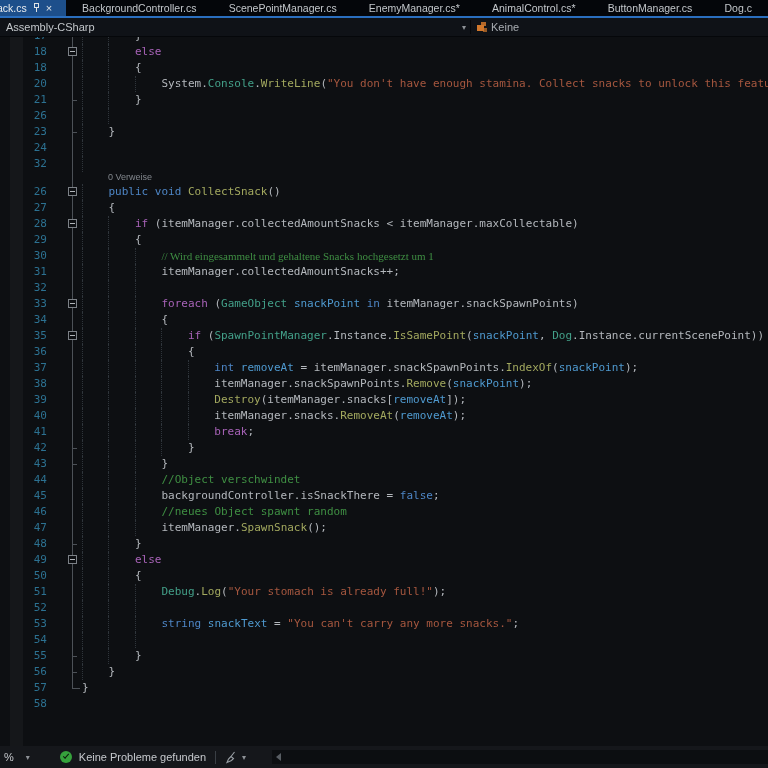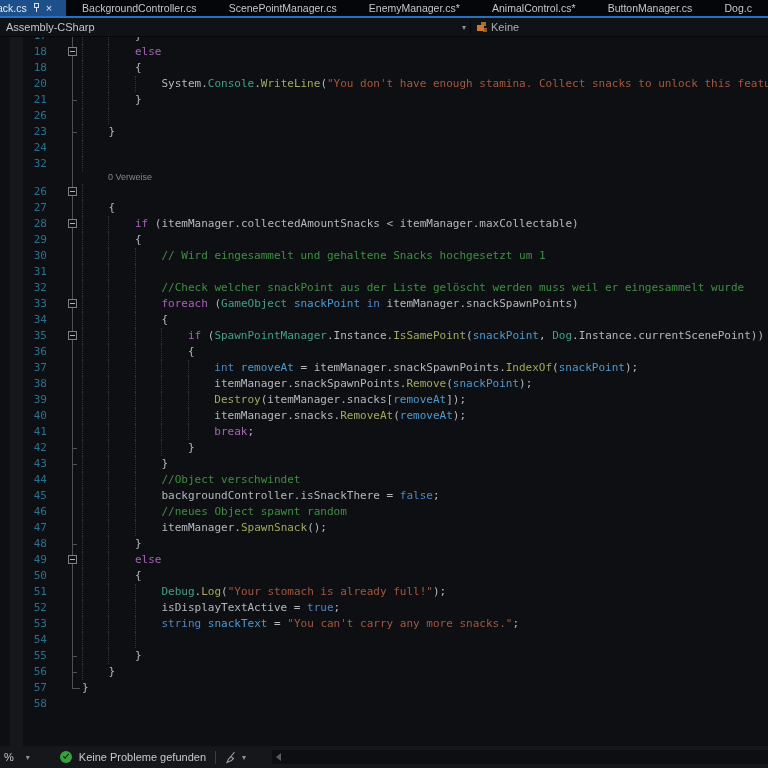--- a/index.html
+++ b/index.html
@@ -123,47 +123,47 @@
         <div class="crow"><span class="num">18</span><span class="guide" style="left: 72px;"></span><span class="guide" style="left: 98.47px;"></span><span class="code" style="padding-left: 52.94px;"><span class="t-pl">{</span></span></div>
         <div class="crow"><span class="num">20</span><span class="guide" style="left: 72px;"></span><span class="guide" style="left: 98.47px;"></span><span class="guide" style="left: 124.94px;"></span><span class="code" style="padding-left: 79.41px;"><span class="t-pl">System</span><span class="t-pl">.</span><span class="t-ty">Console</span><span class="t-pl">.</span><span class="t-fn">WriteLine</span><span class="t-pl">(</span><span class="t-st">"You don't have enough stamina. Collect snacks to unlock this feature."</span></span></div>
         <div class="crow"><span class="num">21</span><span class="guide" style="left: 72px;"></span><span class="guide" style="left: 98.47px;"></span><span class="tick"></span><span class="code" style="padding-left: 52.94px;"><span class="t-pl">}</span></span></div>
         <div class="crow"><span class="num">26</span><span class="guide" style="left: 72px;"></span><span class="guide" style="left: 98.47px;"></span></div>
         <div class="crow"><span class="num">23</span><span class="guide" style="left: 72px;"></span><span class="tick"></span><span class="code" style="padding-left: 26.47px;"><span class="t-pl">}</span></span></div>
         <div class="crow"><span class="num">24</span><span class="guide" style="left: 72px;"></span></div>
         <div class="crow"><span class="num">32</span><span class="guide" style="left: 72px;"></span></div>
         <div class="cl-row">
           <span>0 Verweise</span>
         </div>
-        <div class="crow"><span class="num">26</span><span class="guide" style="left: 72px;"></span><span class="fold"><i></i></span></div>
+        <div class="crow"><span class="num">26</span><span class="guide" style="left: 72px;"></span><span class="fold"><i></i></span><span class="code" style="padding-left: 26.47px;"><span class="t-kw">public</span><span class="t-pl"> </span><span class="t-kw">void</span><span class="t-pl"> </span><span class="t-fn">CollectSnack</span><span class="t-pl">()</span></span></div>
         <div class="crow"><span class="num">27</span><span class="guide" style="left: 72px;"></span><span class="code" style="padding-left: 26.47px;"><span class="t-pl">{</span></span></div>
         <div class="crow"><span class="num">28</span><span class="guide" style="left: 72px;"></span><span class="guide" style="left: 98.47px;"></span><span class="fold"><i></i></span><span class="code" style="padding-left: 52.94px;"><span class="t-ct">if</span><span class="t-pl"> (</span><span class="t-pl">itemManager.collectedAmountSnacks &lt; itemManager.maxCollectable)</span></span></div>
         <div class="crow"><span class="num">29</span><span class="guide" style="left: 72px;"></span><span class="guide" style="left: 98.47px;"></span><span class="code" style="padding-left: 52.94px;"><span class="t-pl">{</span></span></div>
-        <div class="crow"><span class="num">30</span><span class="guide" style="left: 72px;"></span><span class="guide" style="left: 98.47px;"></span><span class="guide" style="left: 124.94px;"></span><span class="code" style="padding-left: 79.41px;"><span class="t-cm">// Wird eingesammelt und gehaltene Snacks hochgesetzt um 1</span></span></div>
-        <div class="crow"><span class="num">31</span><span class="guide" style="left: 72px;"></span><span class="guide" style="left: 98.47px;"></span><span class="guide" style="left: 124.94px;"></span></div>
-        <div class="crow"><span class="num">32</span><span class="guide" style="left: 72px;"></span><span class="guide" style="left: 98.47px;"></span><span class="guide" style="left: 124.94px;"></span><span class="code" style="padding-left: 79.41px;"><span class="t-cm">//Check welcher snackPoint aus der Liste gelöscht werden muss weil er eingesammelt wurde</span></span></div>
+        <div class="crow"><span class="num">30</span><span class="guide" style="left: 72px;"></span><span class="guide" style="left: 98.47px;"></span><span class="guide" style="left: 124.94px;"></span><span class="code" style="padding-left: 79.41px; font-family: Liberation Serif, serif;"><span class="t-cm">// Wird eingesammelt und gehaltene Snacks hochgesetzt um 1</span></span></div>
+        <div class="crow"><span class="num">31</span><span class="guide" style="left: 72px;"></span><span class="guide" style="left: 98.47px;"></span><span class="guide" style="left: 124.94px;"></span><span class="code" style="padding-left: 79.41px;"><span class="t-pl">itemManager.collectedAmountSnacks++;</span></span></div>
+        <div class="crow"><span class="num">32</span><span class="guide" style="left: 72px;"></span><span class="guide" style="left: 98.47px;"></span><span class="guide" style="left: 124.94px;"></span></div>
         <div class="crow"><span class="num">33</span><span class="guide" style="left: 72px;"></span><span class="guide" style="left: 98.47px;"></span><span class="guide" style="left: 124.94px;"></span><span class="fold"><i></i></span><span class="code" style="padding-left: 79.41px;"><span class="t-ct">foreach</span><span class="t-pl"> (</span><span class="t-ty">GameObject</span><span class="t-pl"> </span><span class="t-lv">snackPoint</span><span class="t-pl"> </span><span class="t-kw">in</span><span class="t-pl"> itemManager.snackSpawnPoints)</span></span></div>
         <div class="crow"><span class="num">34</span><span class="guide" style="left: 72px;"></span><span class="guide" style="left: 98.47px;"></span><span class="guide" style="left: 124.94px;"></span><span class="code" style="padding-left: 79.41px;"><span class="t-pl">{</span></span></div>
         <div class="crow"><span class="num">35</span><span class="guide" style="left: 72px;"></span><span class="guide" style="left: 98.47px;"></span><span class="guide" style="left: 124.94px;"></span><span class="guide" style="left: 151.41px;"></span><span class="fold"><i></i></span><span class="code" style="padding-left: 105.88px;"><span class="t-ct">if</span><span class="t-pl"> (</span><span class="t-ty">SpawnPointManager</span><span class="t-pl">.Instance.</span><span class="t-fn">IsSamePoint</span><span class="t-pl">(</span><span class="t-lv">snackPoint</span><span class="t-pl">, </span><span class="t-ty">Dog</span><span class="t-pl">.Instance.currentScenePoint))</span></span></div>
         <div class="crow"><span class="num">36</span><span class="guide" style="left: 72px;"></span><span class="guide" style="left: 98.47px;"></span><span class="guide" style="left: 124.94px;"></span><span class="guide" style="left: 151.41px;"></span><span class="code" style="padding-left: 105.88px;"><span class="t-pl">{</span></span></div>
         <div class="crow"><span class="num">37</span><span class="guide" style="left: 72px;"></span><span class="guide" style="left: 98.47px;"></span><span class="guide" style="left: 124.94px;"></span><span class="guide" style="left: 151.41px;"></span><span class="guide" style="left: 177.88px;"></span><span class="code" style="padding-left: 132.35px;"><span class="t-kw">int</span><span class="t-pl"> </span><span class="t-lv">removeAt</span><span class="t-pl"> = itemManager.snackSpawnPoints.</span><span class="t-fn">IndexOf</span><span class="t-pl">(</span><span class="t-lv">snackPoint</span><span class="t-pl">);</span></span></div>
         <div class="crow"><span class="num">38</span><span class="guide" style="left: 72px;"></span><span class="guide" style="left: 98.47px;"></span><span class="guide" style="left: 124.94px;"></span><span class="guide" style="left: 151.41px;"></span><span class="guide" style="left: 177.88px;"></span><span class="code" style="padding-left: 132.35px;"><span class="t-pl">itemManager.snackSpawnPoints.</span><span class="t-fn">Remove</span><span class="t-pl">(</span><span class="t-lv">snackPoint</span><span class="t-pl">);</span></span></div>
         <div class="crow"><span class="num">39</span><span class="guide" style="left: 72px;"></span><span class="guide" style="left: 98.47px;"></span><span class="guide" style="left: 124.94px;"></span><span class="guide" style="left: 151.41px;"></span><span class="guide" style="left: 177.88px;"></span><span class="code" style="padding-left: 132.35px;"><span class="t-fn">Destroy</span><span class="t-pl">(itemManager.snacks[</span><span class="t-lv">removeAt</span><span class="t-pl">]);</span></span></div>
         <div class="crow"><span class="num">40</span><span class="guide" style="left: 72px;"></span><span class="guide" style="left: 98.47px;"></span><span class="guide" style="left: 124.94px;"></span><span class="guide" style="left: 151.41px;"></span><span class="guide" style="left: 177.88px;"></span><span class="code" style="padding-left: 132.35px;"><span class="t-pl">itemManager.snacks.</span><span class="t-fn">RemoveAt</span><span class="t-pl">(</span><span class="t-lv">removeAt</span><span class="t-pl">);</span></span></div>
         <div class="crow"><span class="num">41</span><span class="guide" style="left: 72px;"></span><span class="guide" style="left: 98.47px;"></span><span class="guide" style="left: 124.94px;"></span><span class="guide" style="left: 151.41px;"></span><span class="guide" style="left: 177.88px;"></span><span class="code" style="padding-left: 132.35px;"><span class="t-ct">break</span><span class="t-pl">;</span></span></div>
         <div class="crow"><span class="num">42</span><span class="guide" style="left: 72px;"></span><span class="guide" style="left: 98.47px;"></span><span class="guide" style="left: 124.94px;"></span><span class="guide" style="left: 151.41px;"></span><span class="tick"></span><span class="code" style="padding-left: 105.88px;"><span class="t-pl">}</span></span></div>
         <div class="crow"><span class="num">43</span><span class="guide" style="left: 72px;"></span><span class="guide" style="left: 98.47px;"></span><span class="guide" style="left: 124.94px;"></span><span class="tick"></span><span class="code" style="padding-left: 79.41px;"><span class="t-pl">}</span></span></div>
         <div class="crow"><span class="num">44</span><span class="guide" style="left: 72px;"></span><span class="guide" style="left: 98.47px;"></span><span class="guide" style="left: 124.94px;"></span><span class="code" style="padding-left: 79.41px;"><span class="t-cm">//Object verschwindet</span></span></div>
         <div class="crow"><span class="num">45</span><span class="guide" style="left: 72px;"></span><span class="guide" style="left: 98.47px;"></span><span class="guide" style="left: 124.94px;"></span><span class="code" style="padding-left: 79.41px;"><span class="t-pl">backgroundController.isSnackThere = </span><span class="t-kw">false</span><span class="t-pl">;</span></span></div>
         <div class="crow"><span class="num">46</span><span class="guide" style="left: 72px;"></span><span class="guide" style="left: 98.47px;"></span><span class="guide" style="left: 124.94px;"></span><span class="code" style="padding-left: 79.41px;"><span class="t-cm">//neues Object spawnt random</span></span></div>
         <div class="crow"><span class="num">47</span><span class="guide" style="left: 72px;"></span><span class="guide" style="left: 98.47px;"></span><span class="guide" style="left: 124.94px;"></span><span class="code" style="padding-left: 79.41px;"><span class="t-pl">itemManager.</span><span class="t-fn">SpawnSnack</span><span class="t-pl">();</span></span></div>
         <div class="crow"><span class="num">48</span><span class="guide" style="left: 72px;"></span><span class="guide" style="left: 98.47px;"></span><span class="tick"></span><span class="code" style="padding-left: 52.94px;"><span class="t-pl">}</span></span></div>
         <div class="crow"><span class="num">49</span><span class="guide" style="left: 72px;"></span><span class="guide" style="left: 98.47px;"></span><span class="fold"><i></i></span><span class="code" style="padding-left: 52.94px;"><span class="t-ct">else</span></span></div>
         <div class="crow"><span class="num">50</span><span class="guide" style="left: 72px;"></span><span class="guide" style="left: 98.47px;"></span><span class="code" style="padding-left: 52.94px;"><span class="t-pl">{</span></span></div>
         <div class="crow"><span class="num">51</span><span class="guide" style="left: 72px;"></span><span class="guide" style="left: 98.47px;"></span><span class="guide" style="left: 124.94px;"></span><span class="code" style="padding-left: 79.41px;"><span class="t-ty">Debug</span><span class="t-pl">.</span><span class="t-fn">Log</span><span class="t-pl">(</span><span class="t-st">"Your stomach is already full!"</span><span class="t-pl">);</span></span></div>
-        <div class="crow"><span class="num">52</span><span class="guide" style="left: 72px;"></span><span class="guide" style="left: 98.47px;"></span><span class="guide" style="left: 124.94px;"></span><span class="code" style="padding-left: 79.41px;"><span class="t-pl">isDisplayTextActive = </span><span class="t-kw">true</span><span class="t-pl">;</span></span></div>
+        <div class="crow"><span class="num">52</span><span class="guide" style="left: 72px;"></span><span class="guide" style="left: 98.47px;"></span><span class="guide" style="left: 124.94px;"></span></div>
         <div class="crow"><span class="num">53</span><span class="guide" style="left: 72px;"></span><span class="guide" style="left: 98.47px;"></span><span class="guide" style="left: 124.94px;"></span><span class="code" style="padding-left: 79.41px;"><span class="t-kw">string</span><span class="t-pl"> </span><span class="t-lv">snackText</span><span class="t-pl"> = </span><span class="t-st">"You can't carry any more snacks."</span><span class="t-pl">;</span></span></div>
         <div class="crow"><span class="num">54</span><span class="guide" style="left: 72px;"></span><span class="guide" style="left: 98.47px;"></span><span class="guide" style="left: 124.94px;"></span></div>
         <div class="crow"><span class="num">55</span><span class="guide" style="left: 72px;"></span><span class="guide" style="left: 98.47px;"></span><span class="tick"></span><span class="code" style="padding-left: 52.94px;"><span class="t-pl">}</span></span></div>
         <div class="crow"><span class="num">56</span><span class="guide" style="left: 72px;"></span><span class="tick"></span><span class="code" style="padding-left: 26.47px;"><span class="t-pl">}</span></span></div>
         <div class="crow"><span class="num">57</span><span class="corner"></span><span class="code" style="padding-left: 0px;"><span class="t-pl">}</span></span></div>
         <div class="crow"><span class="num">58</span></div>
       </div>
   </div>
 
   <div id="statusstrip">

